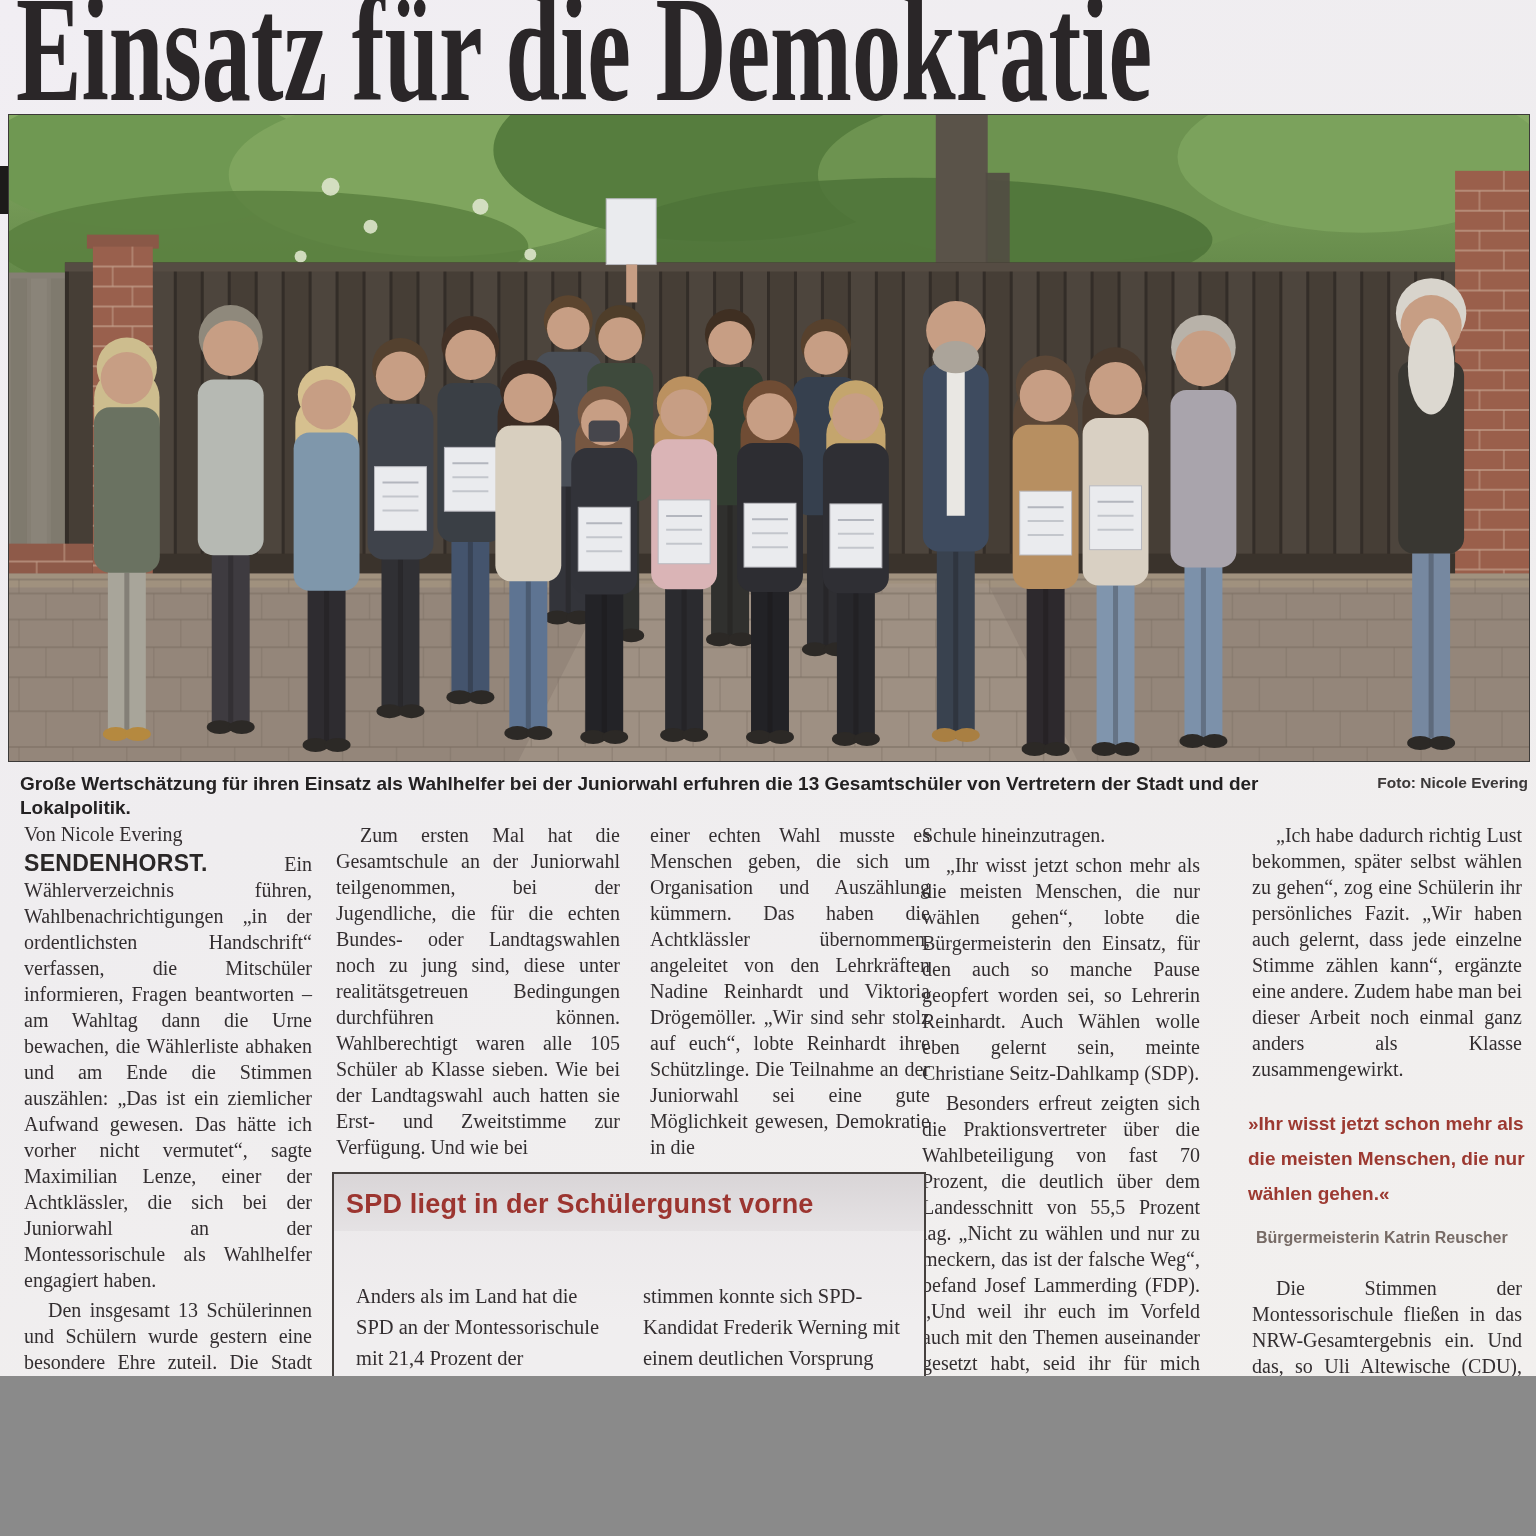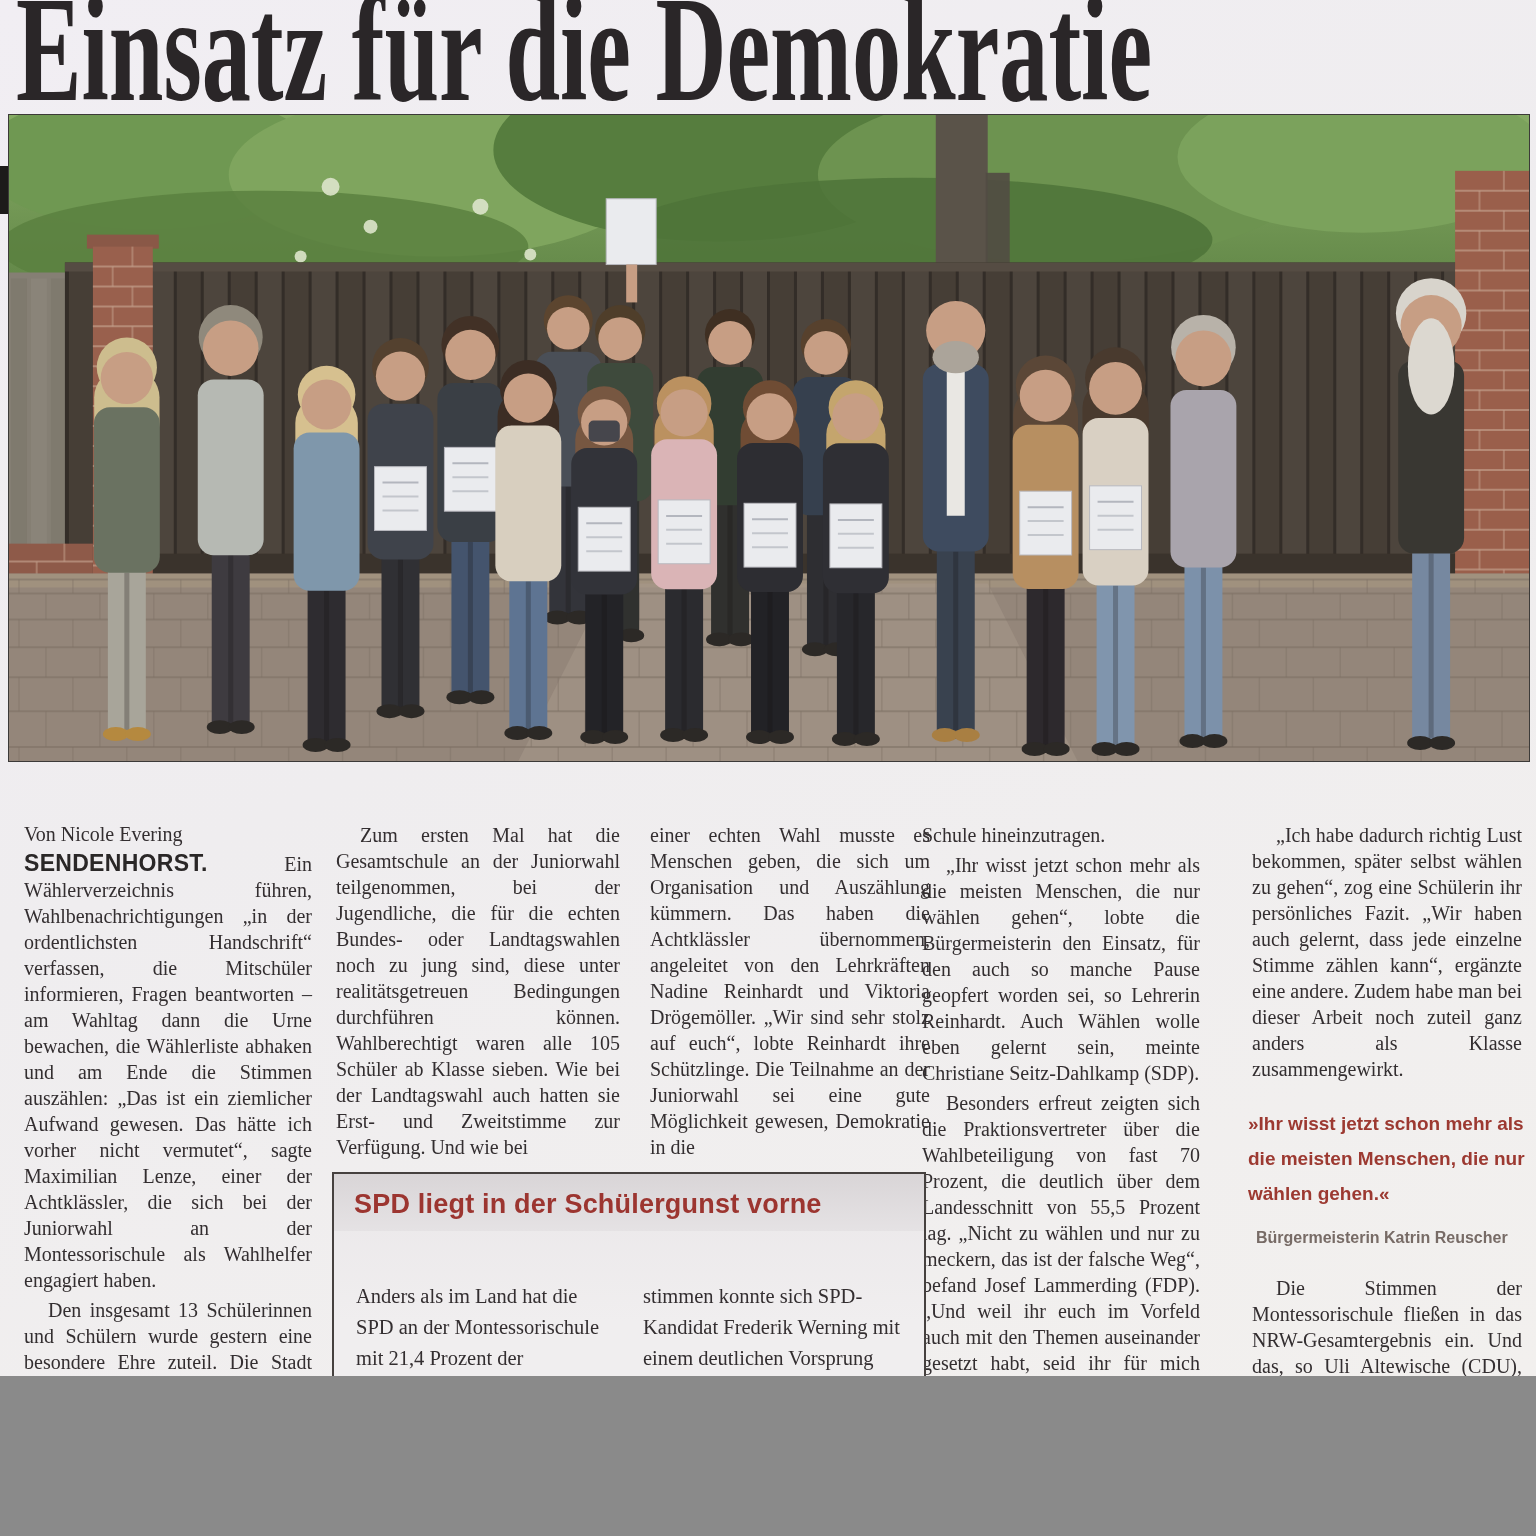--- a/index.html
+++ b/index.html
@@ -24,21 +24,21 @@
   .dateline{font-family:"Liberation Sans",sans-serif;font-weight:bold;font-size:23px;
             letter-spacing:.3px;color:#2a2727;}
   #col1{left:20px;width:296px;height:718px;}
   #col2{left:332px;width:292px;height:344px;}
   #col3{left:646px;width:288px;height:344px;}
   #col4{left:918px;width:286px;height:718px;}
   #col5{left:1248px;width:278px;height:718px;}
   .infobox{position:absolute;left:332px;top:1172px;width:594px;height:374px;
            border:2px solid #46413f;box-sizing:border-box;
            background:linear-gradient(#eae7e9,#f0eeef 40%);}
-  .infobox-head{margin:0;padding:15px 20px 11px;
+  .infobox-head{margin:0;padding:15px 12px 11px;
            background:linear-gradient(#d9d5d7,#e5e2e4);
            font-family:"Liberation Sans",sans-serif;font-weight:bold;font-size:27px;
            color:#9c3530;letter-spacing:.2px;}
   .infobox-cols{display:flex;gap:28px;padding:50px 22px 0;}
   .infobox-col{flex:1;font-size:20.5px;line-height:31px;text-align:left;}
   .pullquote{margin:24px 0 0;font-family:"Liberation Sans",sans-serif;font-weight:bold;
            font-size:19px;line-height:35px;color:#9c3931;text-align:left;}
   .pq-attr{font-family:"Liberation Sans",sans-serif;font-weight:bold;font-size:16px;
            color:#776b66;margin:14px 8px 24px;text-align:left;}
 </style>
@@ -697,20 +697,24 @@
             <line x1="1090" y1="388" x2="1126" y2="388" stroke="#b3b6be" stroke-width="2"></line>
             <line x1="1090" y1="402" x2="1126" y2="402" stroke="#c3c6cc" stroke-width="2"></line>
             <line x1="1090" y1="416" x2="1126" y2="416" stroke="#c3c6cc" stroke-width="2"></line>
             <circle cx="1108" cy="263.6" r="30.528" fill="#493a2e"></circle>
             <circle cx="1108" cy="274.25600000000003" r="26.496" fill="#c79e84"></circle>
           </g>
         </g>
     </svg>
   </div>
 
+  <div class="caption-row">
+    <div class="caption">Große Wertschätzung für ihren Einsatz als Wahlhelfer bei der Juniorwahl erfuhren die 13 Gesamtschüler von Vertretern der Stadt und der Lokalpolitik.</div>
+    <div class="credit">Foto: Nicole Evering</div>
+  </div>
 
   <div id="col1" class="col">
     <p class="byline">Von Nicole Evering</p>
     <p><span class="dateline">SENDENHORST.</span> <span>Ein Wählerverzeichnis führen, Wahlbenachrichtigungen „in der ordentlichsten Handschrift“ verfassen, die Mitschüler informieren, Fragen beantworten – am Wahltag dann die Urne bewachen, die Wählerliste abhaken und am Ende die Stimmen auszählen: „Das ist ein ziemlicher Aufwand gewesen. Das hätte ich vorher nicht vermutet“, sagte Maximilian Lenze, einer der Achtklässler, die sich bei der Juniorwahl an der Montessorischule als Wahlhelfer engagiert haben.</span></p>
     <p class="ind">Den insgesamt 13 Schülerinnen und Schülern wurde gestern eine besondere Ehre zuteil. Die Stadt hatte sie ins Kommunalforum eingeladen, wo sowohl Bürgermeisterin Katrin Reuscher als auch Vertreter aller vier im Rat vertretenen Fraktionen ihnen Dank und Anerken-</p>
   </div>
 
   <div id="col2" class="col">
     <p class="ind">Zum ersten Mal hat die Gesamtschule an der Juniorwahl teilgenommen, bei der Jugendliche, die für die echten Bundes- oder Landtagswahlen noch zu jung sind, diese unter realitätsgetreuen Bedingungen durchführen können. Wahlberechtigt waren alle 105 Schüler ab Klasse sieben. Wie bei der Landtagswahl auch hatten sie Erst- und Zweitstimme zur Verfügung. Und wie bei</p>
   </div>
@@ -719,21 +723,21 @@
     <p>einer echten Wahl musste es Menschen geben, die sich um Organisation und Auszählung kümmern. Das haben die Achtklässler übernommen, angeleitet von den Lehrkräften Nadine Reinhardt und Viktoria Drögemöller. „Wir sind sehr stolz auf euch“, lobte Reinhardt ihre Schützlinge. Die Teilnahme an der Juniorwahl sei eine gute Möglichkeit gewesen, Demokratie in die</p>
   </div>
 
   <div id="col4" class="col">
     <p>Schule hineinzutragen.</p>
     <p class="ind">„Ihr wisst jetzt schon mehr als die meisten Menschen, die nur wählen gehen“, lobte die Bürgermeisterin den Einsatz, für den auch so manche Pause geopfert worden sei, so Lehrerin Reinhardt. Auch Wählen wolle eben gelernt sein, meinte Christiane Seitz-Dahlkamp (SDP).</p>
     <p class="ind">Besonders erfreut zeigten sich die Praktionsvertreter über die Wahlbeteiligung von fast 70 Prozent, die deutlich über dem Landesschnitt von 55,5 Prozent lag. „Nicht zu wählen und nur zu meckern, das ist der falsche Weg“, befand Josef Lammerding (FDP). „Und weil ihr euch im Vorfeld auch mit den Themen auseinander gesetzt habt, seid ihr für mich ernsthafte Gesprächspartner.“ Hans-Ulrich Menke (BfA) betonte, wie wichtig es sei, sich einzubringen und lud die Schülerinnen und Schüler ein, gerne auch ein-</p>
   </div>
 
   <div id="col5" class="col">
-    <p class="ind">„Ich habe dadurch richtig Lust bekommen, später selbst wählen zu gehen“, zog eine Schülerin ihr persönliches Fazit. „Wir haben auch gelernt, dass jede einzelne Stimme zählen kann“, ergänzte eine andere. Zudem habe man bei dieser Arbeit noch zuteil ganz anders als Klasse zusammengewirkt.</p>
+    <p class="ind">„Ich habe dadurch richtig Lust bekommen, später selbst wählen zu gehen“, zog eine Schülerin ihr persönliches Fazit. „Wir haben auch gelernt, dass jede einzelne Stimme zählen kann“, ergänzte eine andere. Zudem habe man bei dieser Arbeit noch einmal ganz anders als Klasse zusammengewirkt.</p>
     <div class="pullquote">»Ihr wisst jetzt schon mehr als die meisten Menschen, die nur wählen gehen.«</div>
     <div class="pq-attr">Bürgermeisterin Katrin Reuscher</div>
     <p class="ind">Die Stimmen der Montessorischule fließen in das NRW-Gesamtergebnis ein. Und das, so Uli Altewische (CDU), würden sich die Parteien ganz genau anschauen. „Wir werden das in unsere Fraktion hineintragen und schauen, wo es hakt, wo wir</p>
   </div>
 
   <div class="infobox">
     <h2 class="infobox-head">SPD liegt in der Schülergunst vorne</h2>
     <div class="infobox-cols">
       <div class="infobox-col">Anders als im Land hat die SPD an der Montessorischule mit 21,4 Prozent der Zweitstimmen den Wahlsieg eingefahren – dicht gefolgt von den Grünen mit 20 Prozent. Auf dem dritten Platz landete Die Partei mit 17,1 Prozent. Es folgten FDP (12,9 Prozent) und CDU</div>
       <div class="infobox-col">stimmen konnte sich SPD-Kandidat Frederik Werning mit einem deutlichen Vorsprung (34,3 Prozent) durchsetzen. Ali Baş (Grüne) bekam 25,7 Prozent der Stimmen, Markus Höner (CDU) landete mit 15,7 Prozent lediglich auf Rang drei. Auf Markus Diekhoff (FDP)</div>

